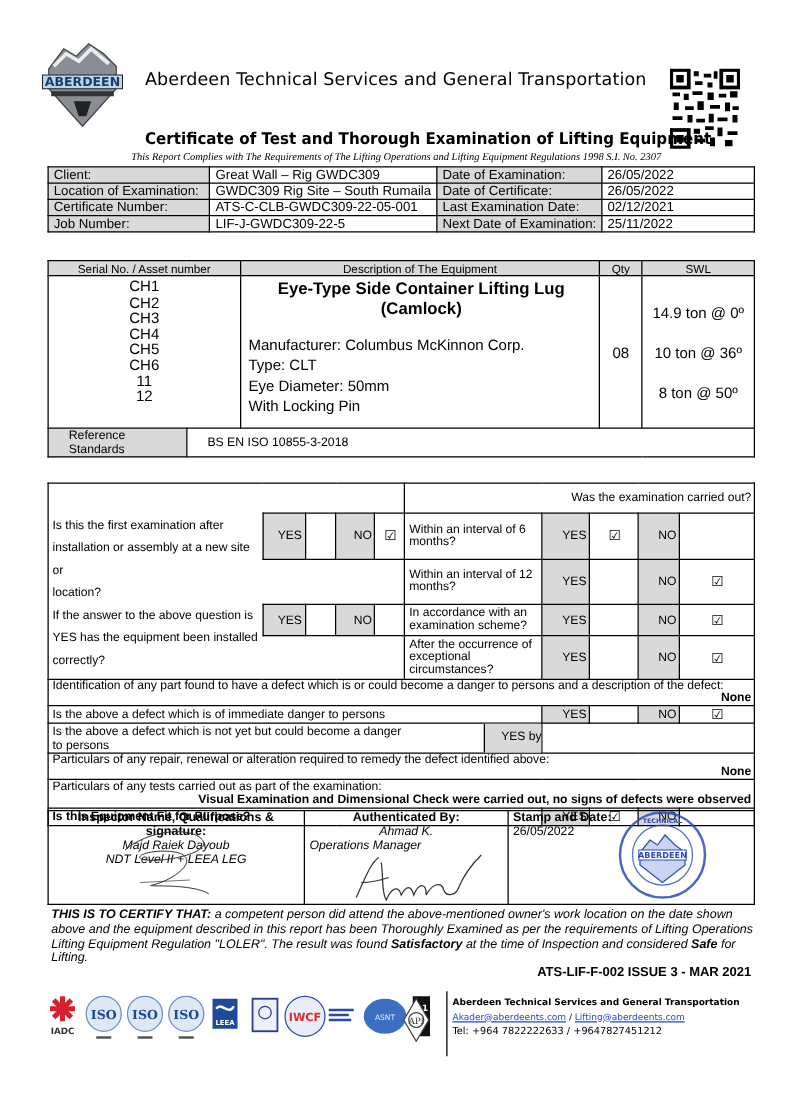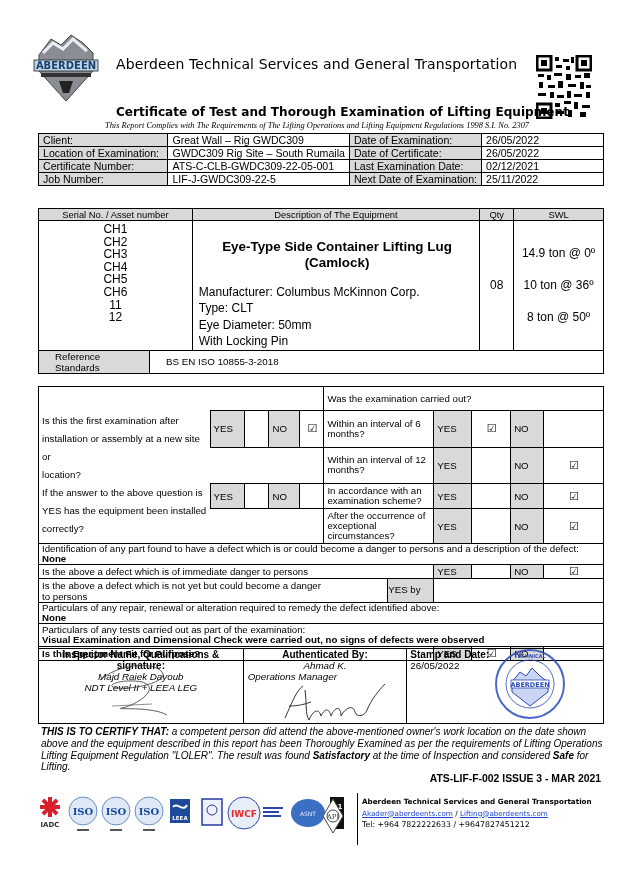--- a/index.html
+++ b/index.html
@@ -19,31 +19,31 @@
   .g { background: #d9d9d9; }
 
   
   #info { left: 38px; top: 133px; width: 566px; font-size: 10.6px; }
   #info td { height: 13px; padding: 0 4px; line-height: 12px; white-space: nowrap; }
 
   
   #equip { left: 38px; top: 208px; width: 566px; border-radius: 15px; }
   #equip th { height: 12px; font-size: 9.4px; line-height: 11px; text-align: center; }
   #equip .serials { text-align: center; font-size: 12px; line-height: 12.6px; padding-top: 2px; vertical-align: top; }
-  #equip .desc { vertical-align: top; padding: 18px 4px 0 6px; font-size: 12px; }
+  #equip .desc { vertical-align: top; padding: 2px 4px 0 6px; font-size: 12px; }
   #equip .desc .dtitle { text-align: center; font-weight: bold; font-size: 13.4px; line-height: 15.5px; }
   #equip .desc .dline { line-height: 16.4px; }
   #equip .qty { text-align: center; font-size: 12px; }
   #equip .swl { text-align: center; font-size: 12px; line-height: 32px; }
   #equip .ref td { font-size: 9.8px; height: 15px; padding: 0 16px; }
 
   
   #exam { left: 38px; top: 386px; width: 566px; font-size: 9.7px; }
   #exam td { padding: 0 2px 0 3px; }
-  .center { text-align: left; }
+  .center { text-align: right; }
   .chk { text-align: center; font-size: 11px; }
   .bold { font-weight: bold; }
   .noborder { border: none !important; }
   .nbt { border-top: none !important; }
   .nbb { border-bottom: none !important; }
   .nbl { border-left: none !important; }
   .nbr { border-right: none !important; }
 
   #sign td { vertical-align: top; }
   .sig-lbl { font-weight: bold; font-size: 10px; text-align: center; }

